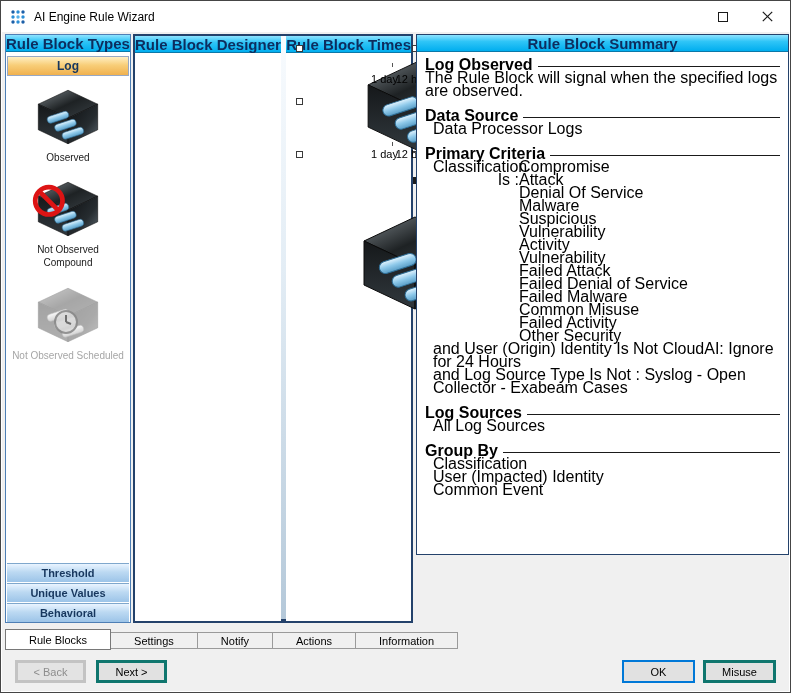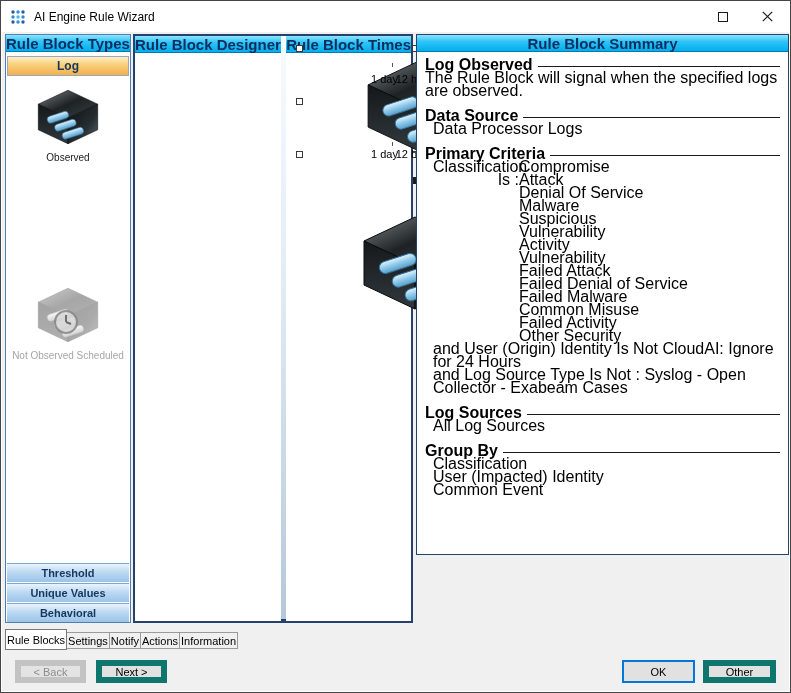--- a/index.html
+++ b/index.html
@@ -77,27 +77,27 @@
   .section.first { margin-top:2px; }
   .sec-head { display:flex; align-items:center; }
   .sec-title { font-weight:bold; white-space:nowrap; }
   .sec-line { flex:1; margin-left:5px; border-top:1px solid #1A1A1A; height:0; margin-top:3px; }
   .ind { padding-left:8px; }
   .crit-row { display:flex; padding-left:8px; }
   .crit-label { width:86px; flex:none;text-align:right; }
   .crit-values { flex:1; }
   
   .tabstrip { position:absolute; left:0; right:0; top:597px; height:21px; display:flex; align-items:flex-start; background:#F0F0F0; }
-  .tab { height:17px; margin-top:3px; display:flex; align-items:center; padding:0 1px; font-size:11px;
+  .tab { height:17px; margin-top:3px; display:flex; align-items:center; padding:0 23px; font-size:11px;
     background:#F0F0F0; border:1px solid #9A9A9A; margin-left:-1px; color:#000; }
   .tab.active { height:21px; margin-top:0; background:#FFF; border:1px solid #787878; margin-left:3px; z-index:2; }
   
   .footer { position:absolute; left:0; right:0; top:628px; height:28px; }
   .btn { position:absolute; height:23px; width:71px; font-size:11px; font-family:inherit;
-    background:#E1E1E1; border:6px solid #0f766e; color:#000; }
+    background:#E1E1E1; border:3px solid #0f766e; color:#000; }
   .btn-back { left:13px; background:#E3E3E3; border-color:#C3C3C3; color:#8D8D8D; }
   .btn-next { left:94px; }
   .btn-ok { right:94px; width:73px; border:2px solid #0078D7; background:#E5F1FB00; background:#E1E1E1; }
   .btn-cancel { right:13px; width:73px; }
   .hidden-defs { position:absolute; width:0; height:0; overflow:hidden; }
 </style>
 </head>
 <body>
 
 <svg class="hidden-defs" aria-hidden="true">
@@ -171,20 +171,32 @@
 
       <div class="type-item t-observed">
         <div class="icon-wrap">
           <svg class="cube-svg" viewBox="0 0 110 96">
               <use href="#cube-sym"></use>
             </svg>
         </div>
         <div class="type-label">Observed</div>
       </div>
 
+      <div class="type-item t-noc">
+        <div class="icon-wrap">
+          <svg class="cube-svg" viewBox="0 0 110 96">
+              <use href="#cube-sym"></use>
+            </svg>
+          <svg class="overlay-svg no-symbol" viewBox="0 0 40 40">
+            <circle cx="17" cy="17" r="13" fill="none" stroke="#DD1414" stroke-width="4.5"></circle>
+            <line x1="8" y1="8" x2="26" y2="26" stroke="#DD1414" stroke-width="4.5"></line>
+          </svg>
+        </div>
+        <div class="type-label">Not Observed Compound</div>
+      </div>
 
       <div class="type-item t-nos disabled">
         <div class="icon-wrap">
           <svg class="cube-svg" viewBox="0 0 110 96">
               <use href="#cube-sym"></use>
             </svg>
           <svg class="overlay-svg clock-symbol" viewBox="0 0 30 30">
             <circle cx="15" cy="15" r="11" fill="#D9D9D9" stroke="#8A8A8A" stroke-width="2" opacity="0.9"></circle>
             <line x1="15" y1="15" x2="15" y2="8" stroke="#6E6E6E" stroke-width="2"></line>
             <line x1="15" y1="15" x2="20" y2="17" stroke="#6E6E6E" stroke-width="2"></line>
@@ -323,17 +335,17 @@
       <div class="tab">Settings</div>
       <div class="tab">Notify</div>
       <div class="tab">Actions</div>
       <div class="tab">Information</div>
     </div>
 
     <div class="footer">
       <button class="btn btn-back" disabled="">&lt; Back</button>
       <button class="btn btn-next">Next &gt;</button>
       <button class="btn btn-ok">OK</button>
-      <button class="btn btn-cancel">Other</button>
+      <button class="btn btn-cancel">Misuse</button>
     </div>
 
   </div>
 </div>
 
 </body></html>

